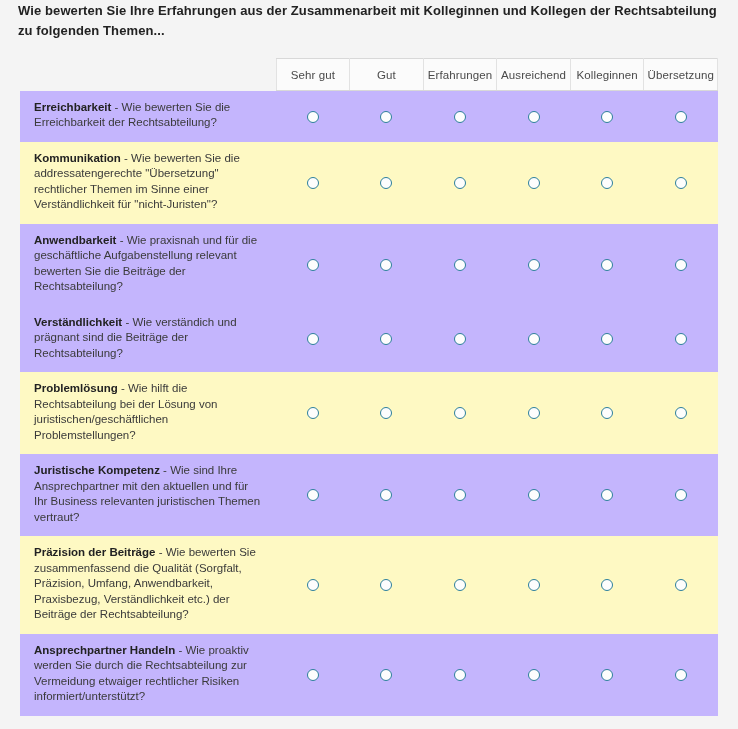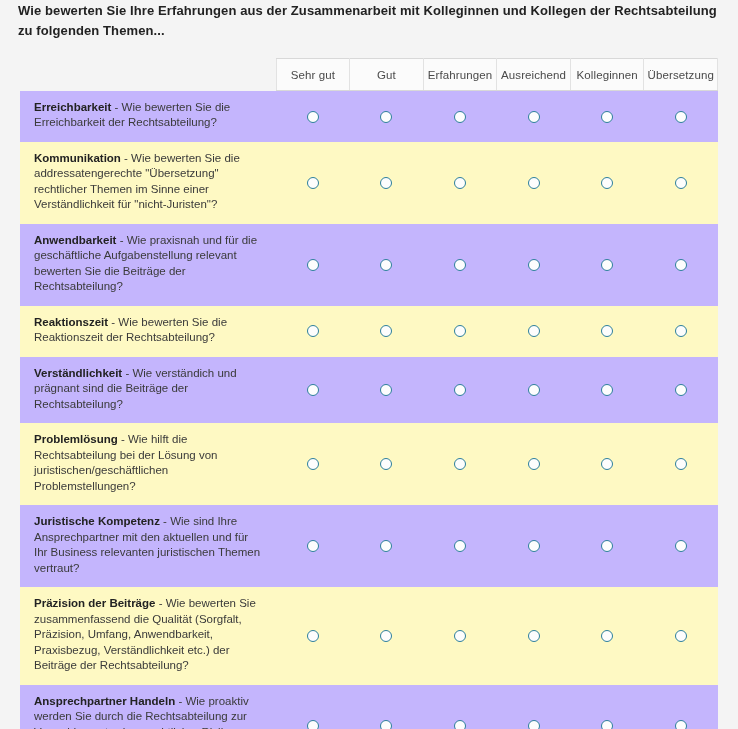--- a/index.html
+++ b/index.html
@@ -165,29 +165,20 @@
           </tr>
           <tr class="row-odd">
             <td class="cell-label"><b>Anwendbarkeit</b><span> - Wie praxisnah und für die geschäftliche Aufgabenstellung relevant bewerten Sie die Beiträge der Rechtsabteilung?</span></td>
             <td class="cell-opt"><span class="radio"></span></td>
             <td class="cell-opt"><span class="radio"></span></td>
             <td class="cell-opt"><span class="radio"></span></td>
             <td class="cell-opt"><span class="radio"></span></td>
             <td class="cell-opt"><span class="radio"></span></td>
             <td class="cell-opt"><span class="radio"></span></td>
           </tr>
-          <tr class="row-even">
-            <td class="cell-label"><b>Reaktionszeit</b><span> - Wie bewerten Sie die Reaktionszeit der Rechtsabteilung?</span></td>
-            <td class="cell-opt"><span class="radio"></span></td>
-            <td class="cell-opt"><span class="radio"></span></td>
-            <td class="cell-opt"><span class="radio"></span></td>
-            <td class="cell-opt"><span class="radio"></span></td>
-            <td class="cell-opt"><span class="radio"></span></td>
-            <td class="cell-opt"><span class="radio"></span></td>
-          </tr>
           <tr class="row-odd">
             <td class="cell-label"><b>Verständlichkeit</b><span> - Wie verständich und prägnant sind die Beiträge der Rechtsabteilung?</span></td>
             <td class="cell-opt"><span class="radio"></span></td>
             <td class="cell-opt"><span class="radio"></span></td>
             <td class="cell-opt"><span class="radio"></span></td>
             <td class="cell-opt"><span class="radio"></span></td>
             <td class="cell-opt"><span class="radio"></span></td>
             <td class="cell-opt"><span class="radio"></span></td>
           </tr>
           <tr class="row-even">

